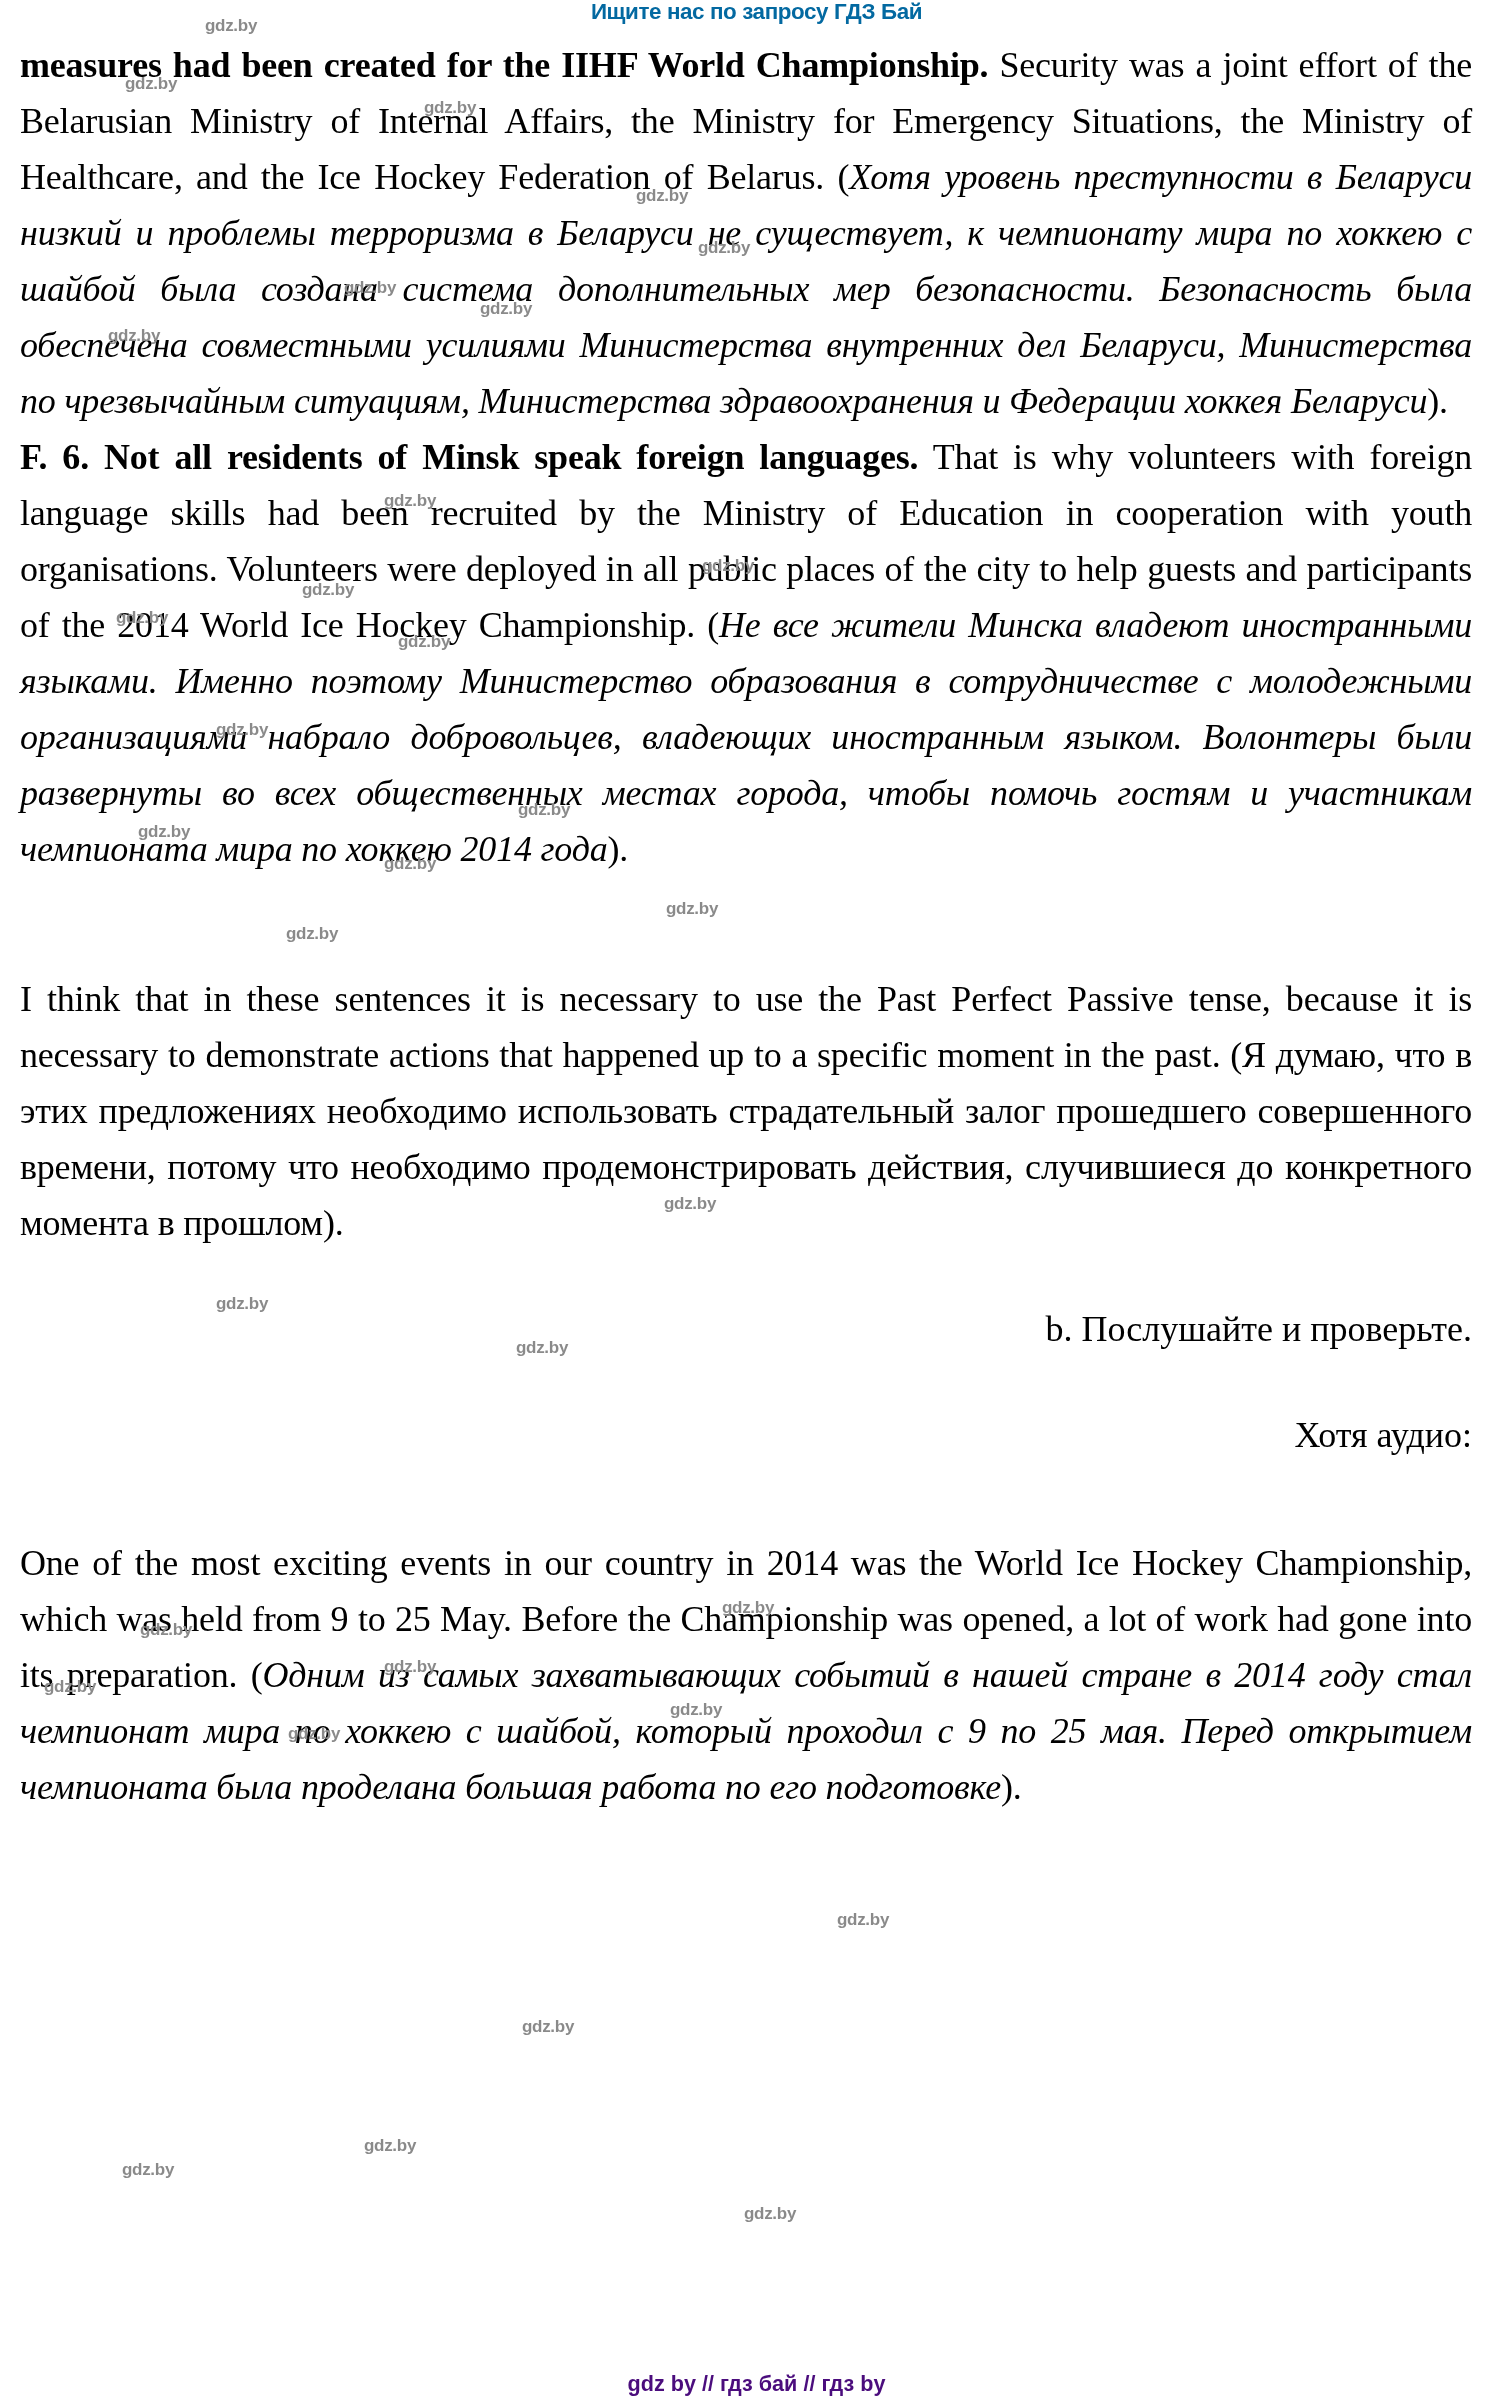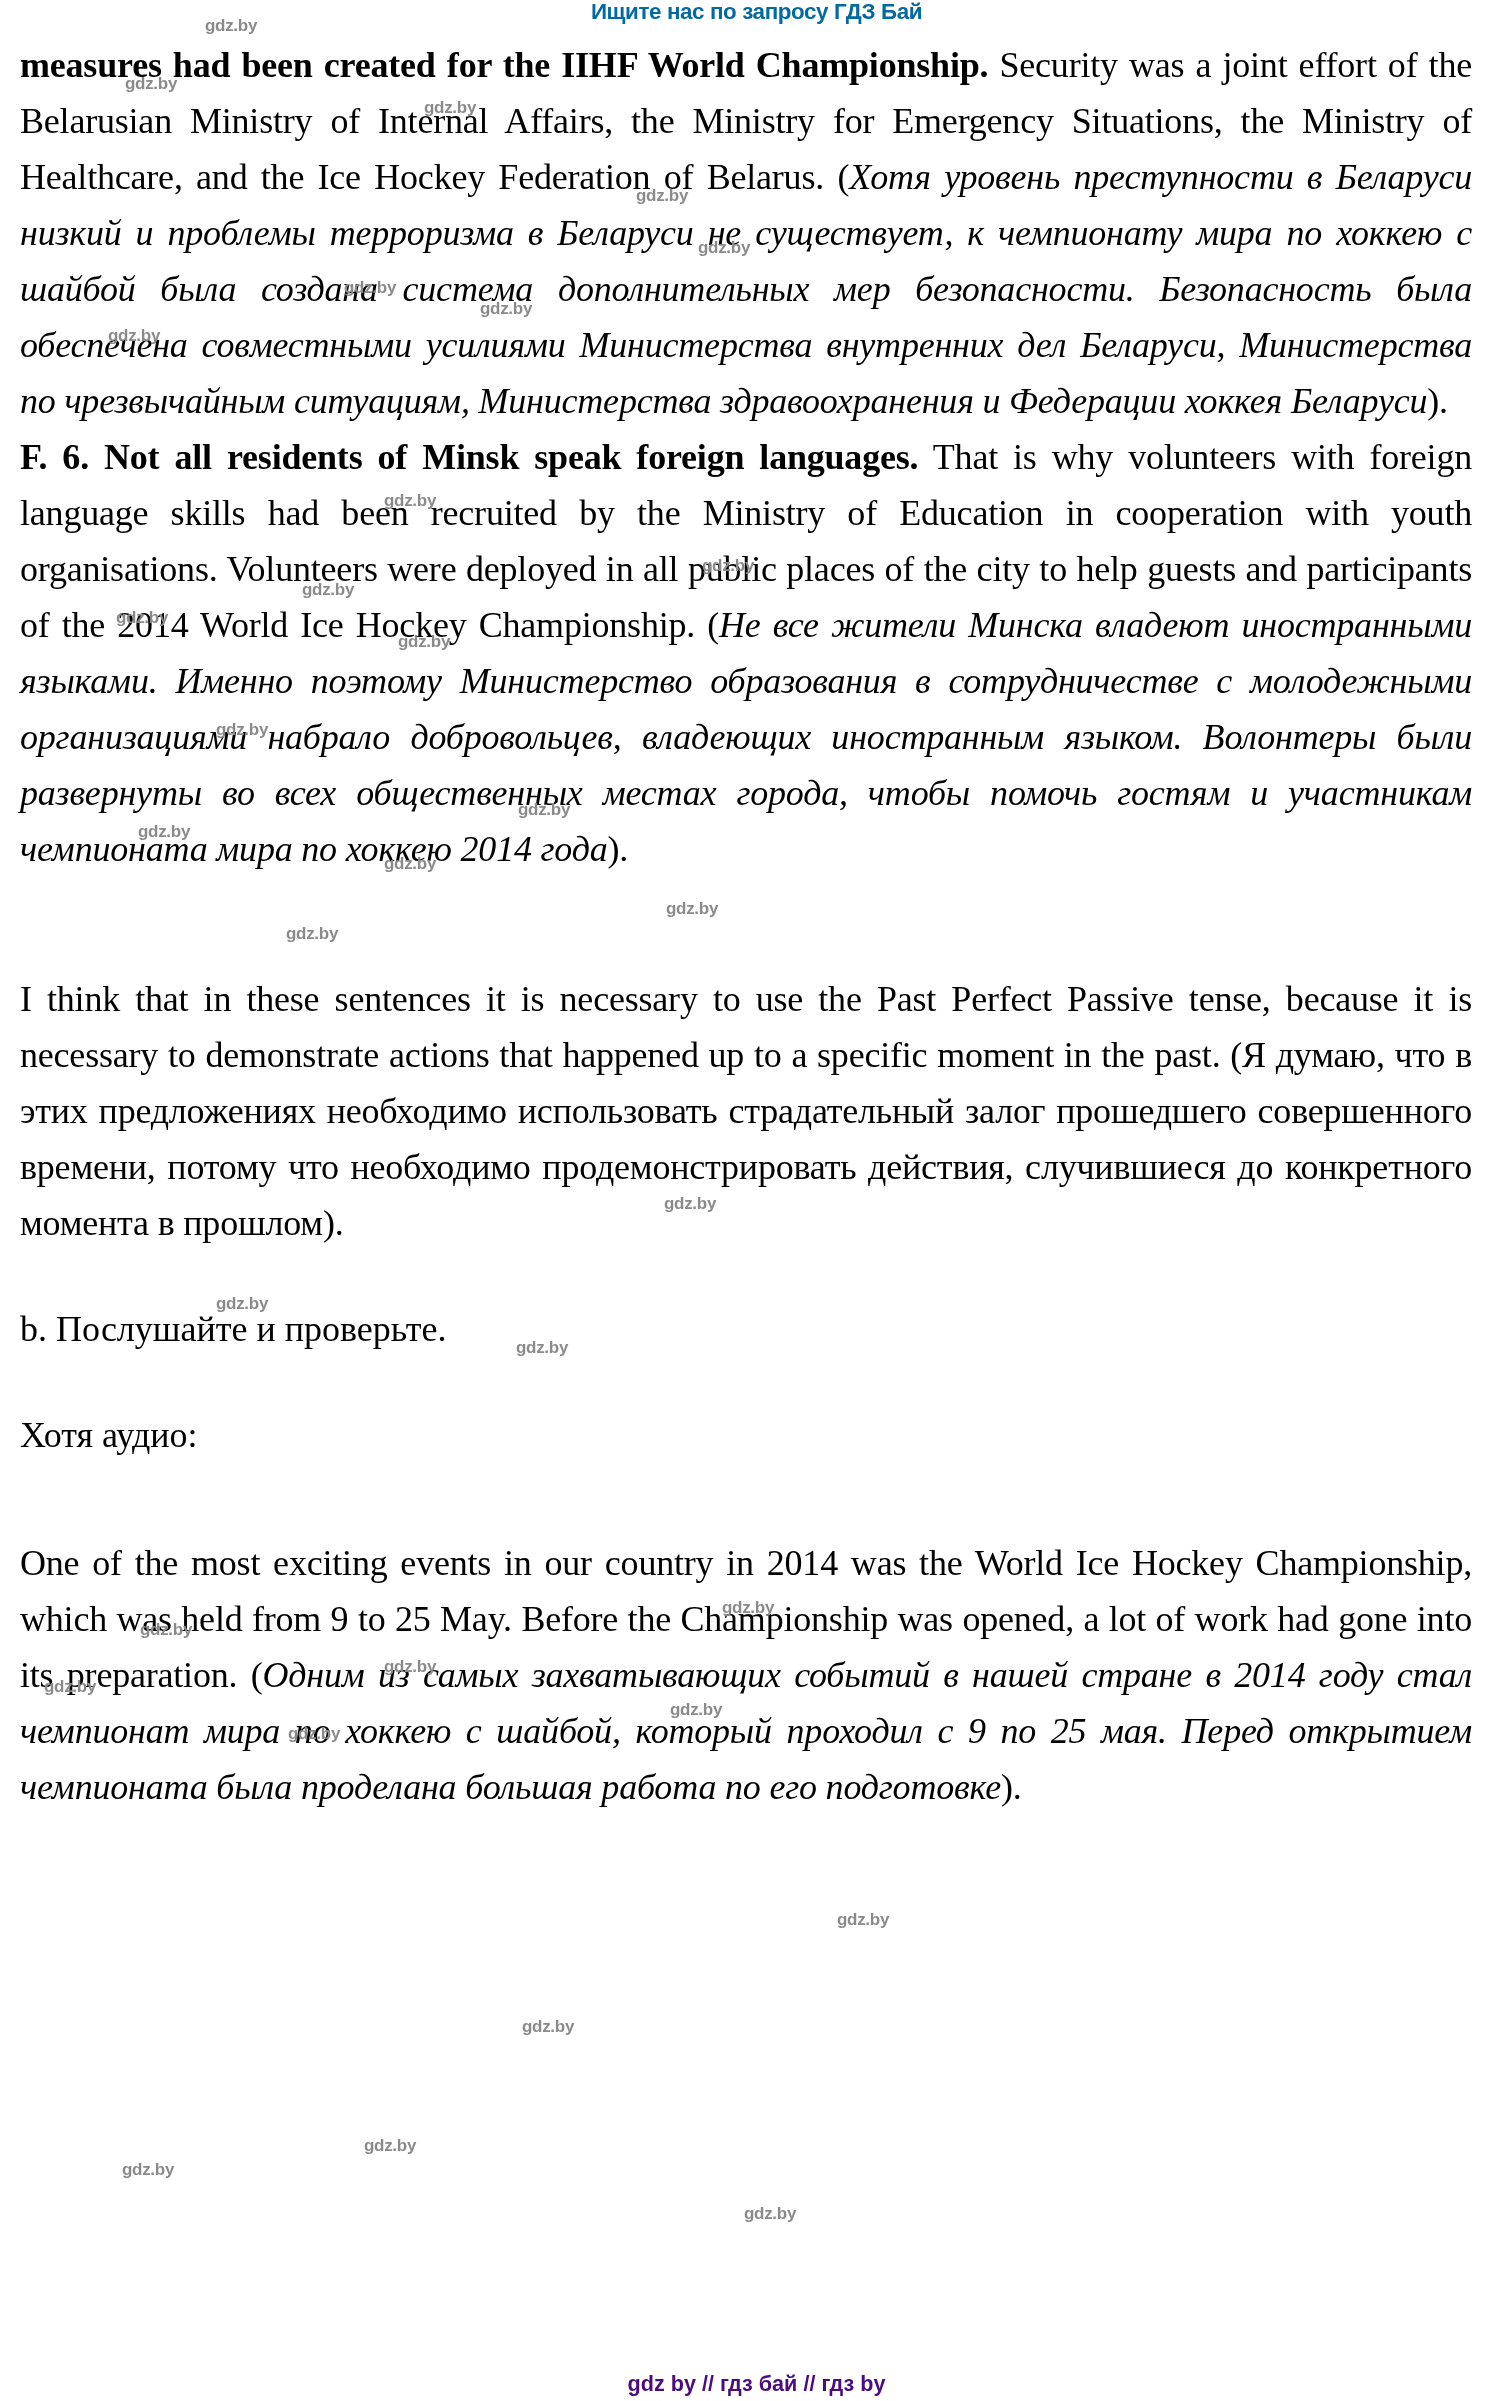--- a/index.html
+++ b/index.html
@@ -64,21 +64,21 @@
     word-spacing: 0px;
   }
   .i   { font-style: italic; }
   .b   { font-weight: 700; }
   .spacer-md { height: 50px; }
   .spacer-lg { height: 72px; }
   .spacer-xl { height: 94px; }
 
   .block-plain {
     margin: 0;
-    text-align: left;
+    text-align: right;
     font-size: 36px;
     line-height: 56px;
   }
 
   
   .wm {
     position: absolute;
     font-family: "Liberation Sans", "DejaVu Sans", sans-serif;
     font-size: 17px;
     font-weight: 700;

